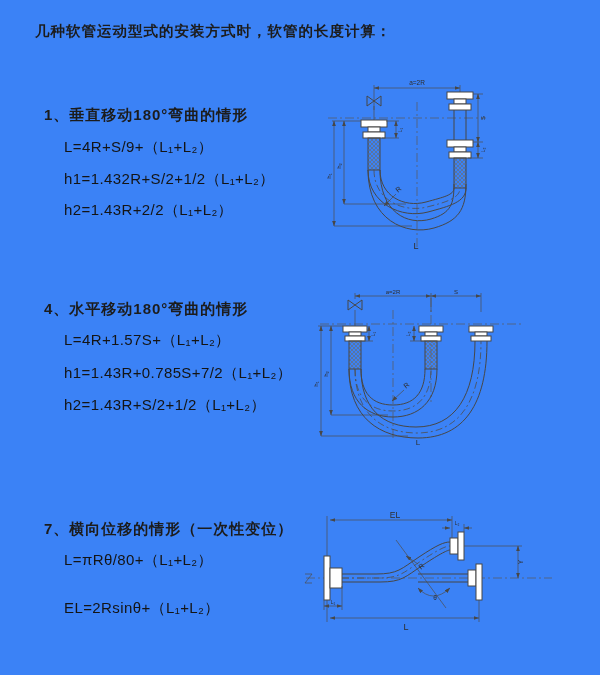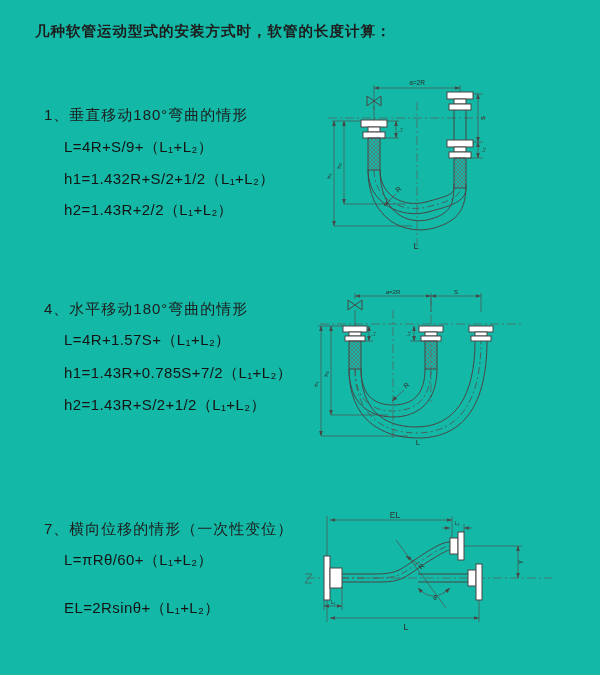--- a/index.html
+++ b/index.html
@@ -1,20 +1,20 @@
 <!DOCTYPE html>
 <html><head>
 <meta charset="utf-8">
 <style>
   html,body{margin:0;padding:0;background:#fff;}
-  .page{position:relative;width:600px;height:675px;background:#14b8a6;overflow:hidden;
+  .page{position:relative;width:600px;height:675px;background:#3b82f6;overflow:hidden;
         font-family:"Liberation Sans","DejaVu Sans",sans-serif;color:#1c1c1c;}
   .t{position:absolute;white-space:nowrap;}
   .doc-title{left:35px;top:22px;font-size:14.5px;font-weight:700;letter-spacing:1px;}
-  .sec-head{font-size:15px;font-weight:400;letter-spacing:1px;}
+  .sec-head{font-size:15px;font-weight:700;letter-spacing:1px;}
   .formula{font-size:15px;font-weight:400;letter-spacing:.4px;color:#141414;}
   svg{position:absolute;}
   svg text{font-family:"Liberation Sans","DejaVu Sans",sans-serif;fill:#2e2e2e;}
   .ln{stroke:#474747;stroke-width:1;fill:none;}
   .thin{stroke:#4e4e4e;stroke-width:.7;fill:none;}
   .cl{stroke:#5a5a5a;stroke-width:.7;fill:none;stroke-dasharray:9 3 2 3;}
   .dsh{stroke:#4e4e4e;stroke-width:.8;fill:none;stroke-dasharray:7 3 2 3;}
   .part{fill:#ffffff;stroke:#474747;stroke-width:1;}
   .hose{fill:url(#hx);stroke:#474747;stroke-width:1;}
 </style>
@@ -163,21 +163,21 @@
     <path class="thin" d="M106,40 V55" marker-start="url(#ar)" marker-end="url(#ar)"></path>
     <text font-size="5" text-anchor="middle" transform="translate(101.5,48) rotate(-90)">L₂</text>
 
     <path class="thin" d="M96,104 L84,115" marker-end="url(#ar)"></path>
     <text font-size="7" text-anchor="middle" transform="translate(100,101) rotate(-40)">R</text>
 
     <text x="110" y="159" font-size="8" text-anchor="middle">L</text>
   </svg>
 
   <div class="t sec-head" style="left:44px;top:520px">7、横向位移的情形（一次性变位）</div>
-  <div class="t formula" style="left:64px;top:551px">L=πRθ/60+（L₁+L₂）</div>
+  <div class="t formula" style="left:64px;top:551px">L=πRθ/80+（L₁+L₂）</div>
   <div class="t formula" style="left:64px;top:599px">EL=2Rsinθ+（L₁+L₂）</div>
 
   <svg style="left:300px;top:506px" width="258" height="134" viewBox="0 0 258 134">
     <path class="cl" d="M6,72 H252"></path>
     <path class="thin" d="M5,68 L12,68 L5,77 L12,77"></path>
 
     <g>
       <rect class="part" x="24" y="50" width="6" height="44"></rect>
       <rect class="part" x="30" y="62" width="12" height="20"></rect>
     </g>

